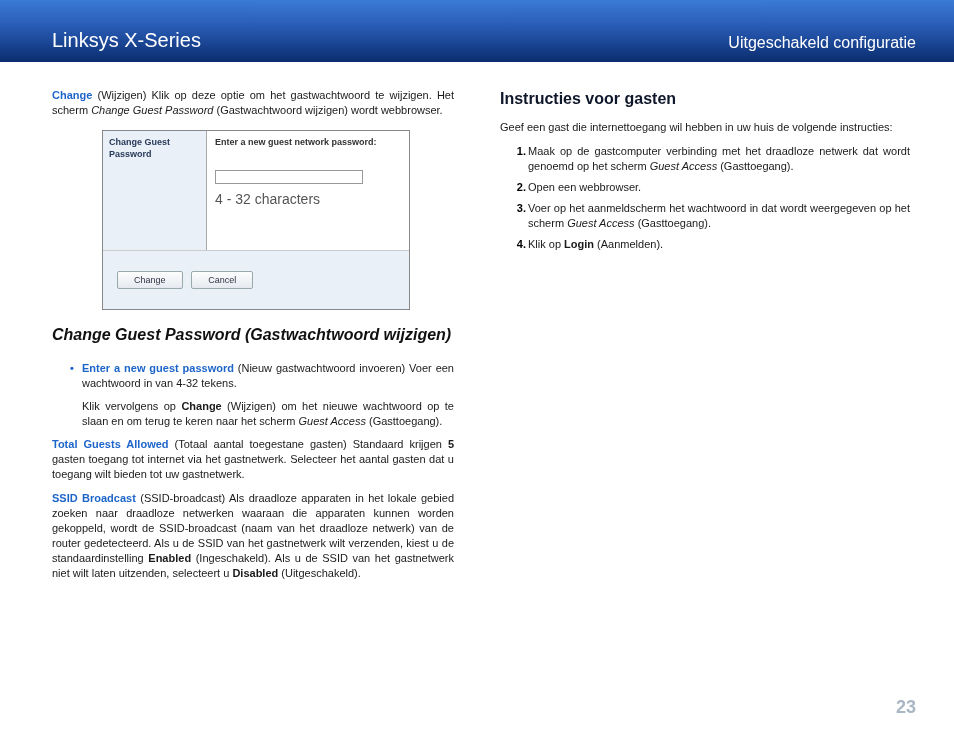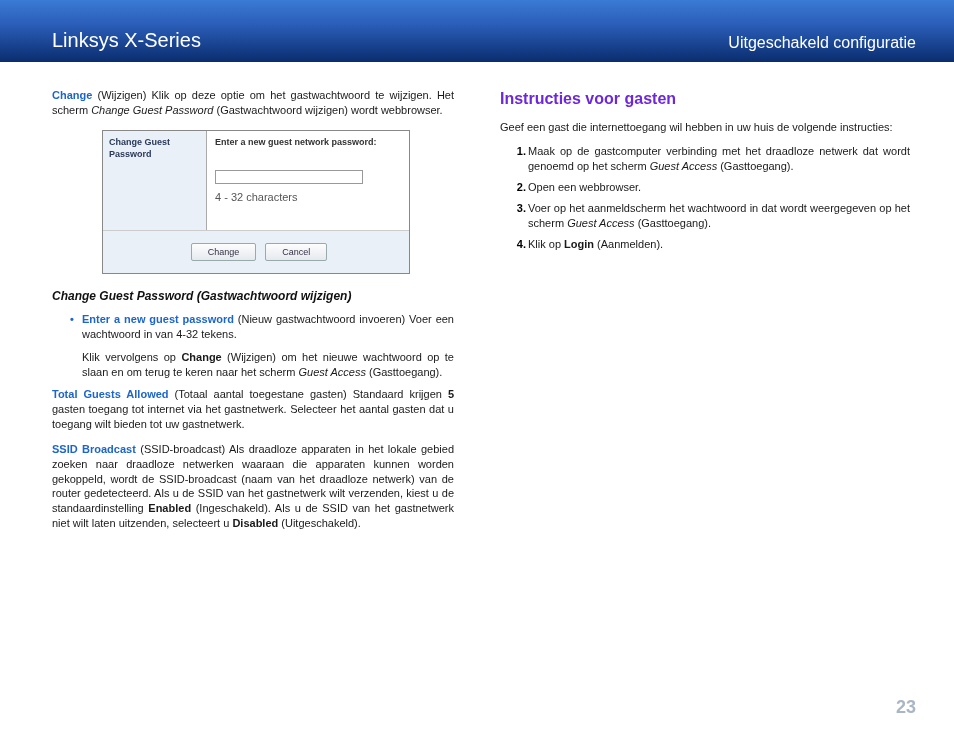--- a/index.html
+++ b/index.html
@@ -73,46 +73,46 @@
     color: #333;
   }
   .screenshot-main .prompt { font-weight: 700; font-size: 9px; margin-bottom: 22px; }
   .screenshot-input {
     border: 1px solid #999;
     height: 14px;
     width: 148px;
     margin-bottom: 6px;
     background:#fff;
   }
-  .screenshot-hint { font-size: 11px; color:#555; margin-bottom: 20px; }
+  .screenshot-hint { font-size: 14px; color:#555; margin-bottom: 36px; }
   .screenshot-btnbar {
     background: #e9f0f7;
-    padding: 12px 8px;
-    text-align: center;
+    padding: 20px 8px;
+    text-align: left;
     border-top: 1px solid #ccc;
   }
   .screenshot-btn {
     display: inline-block;
     border: 1px solid #9aa;
     background: linear-gradient(#fdfdfd,#e5e9ef);
     color: #334;
     font-size: 9px;
     padding: 2px 16px;
     margin-left: 6px;
     border-radius: 2px;
   }
   .subheading {
     font-style: italic;
     font-weight: 700;
-    font-size: 12px;
-    margin: 10px 0 8px 0;
+    font-size: 16px;
+    margin: 10px 0 16px 0;
     color: #111;
   }
   .section-heading {
-    color: #6d28d9;
+    color: #0f172a;
     font-weight: 700;
     font-size: 16px;
     margin-bottom: 10px;
   }
   ul.bullets { list-style: none; padding-left: 18px; margin-bottom: 8px; }
   ul.bullets > li { position: relative; padding-left: 12px; margin-bottom: 8px; text-align: justify;}
   ul.bullets > li::before {
     content: "•"; position: absolute; left: 0; color: #1d65c9; font-weight:700;
   }
   .indent-para { padding-left: 30px; margin-bottom: 8px; text-align: justify;}

